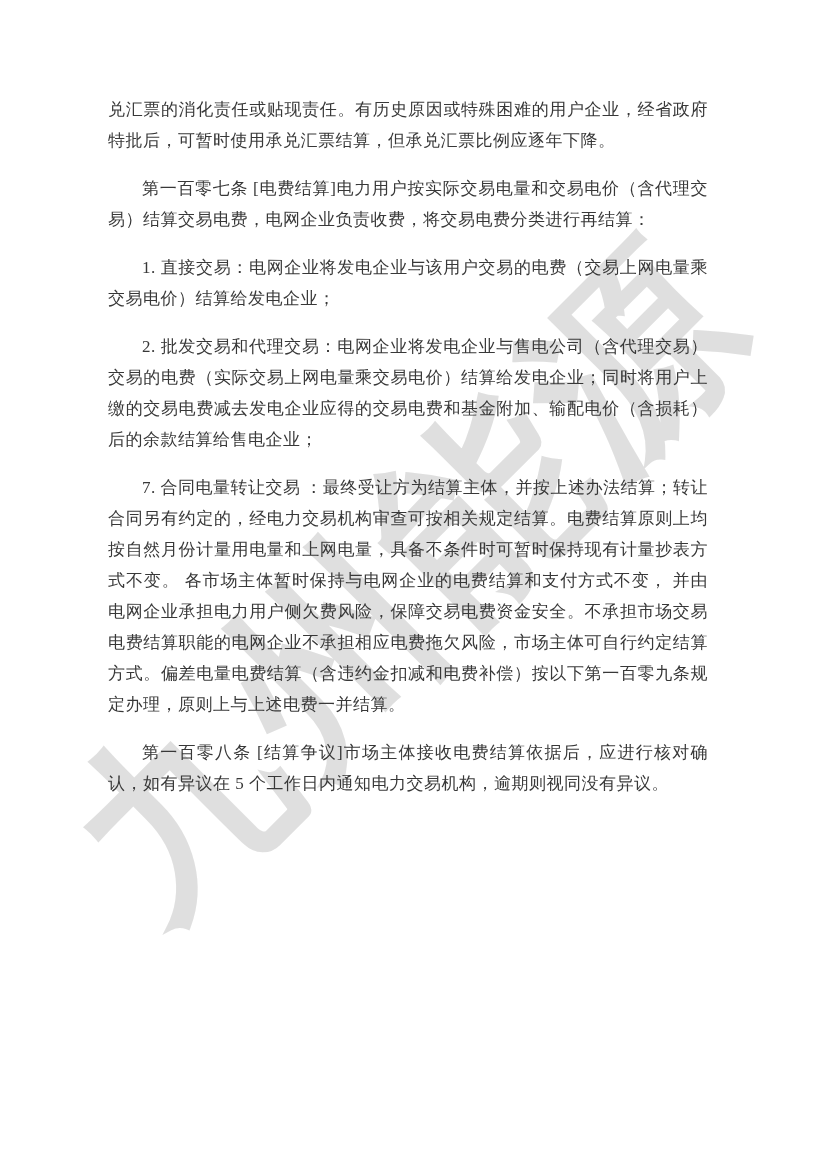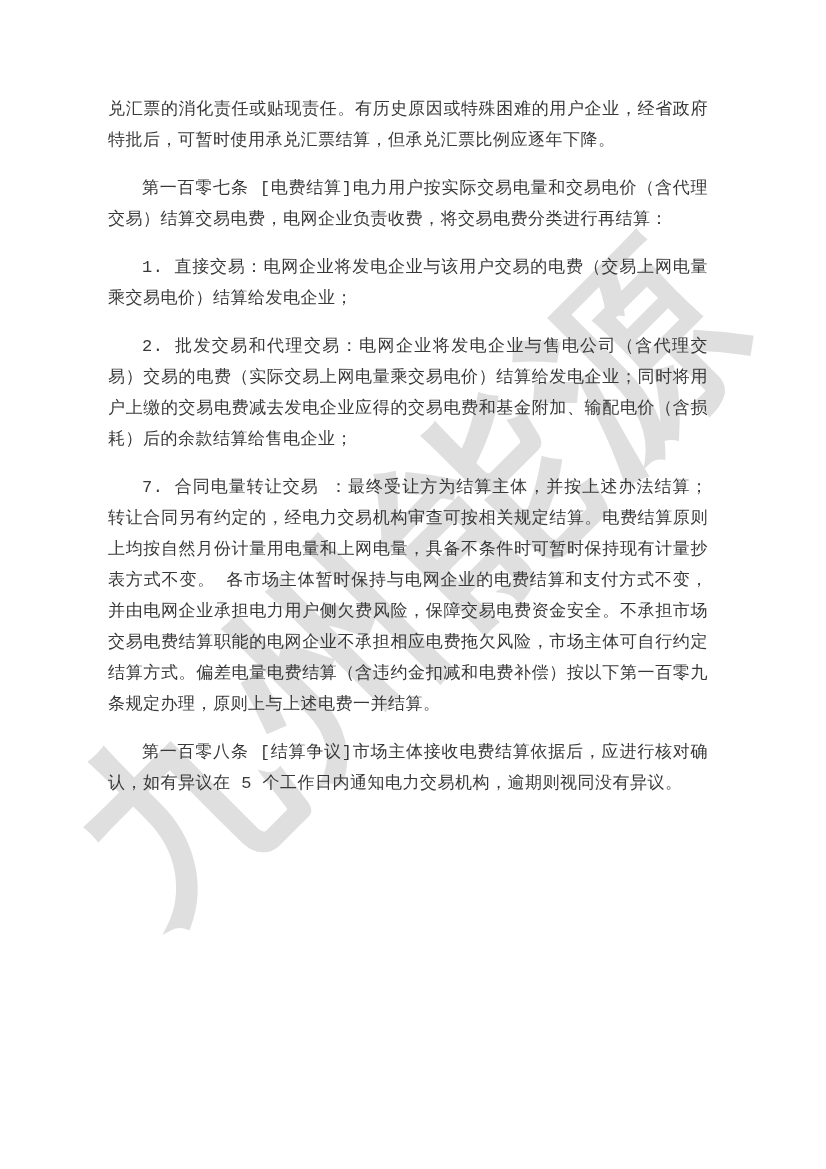--- a/index.html
+++ b/index.html
@@ -39,21 +39,20 @@
     padding: 94px 118px 0 108px;
   }
   .para {
     margin: 0 0 17px 0;
     font-size: 17px;
     line-height: 31px;
     color: #383838;
     text-align: justify;
     text-align-last: left;
     letter-spacing: 0.5px;
-    font-family: Liberation Mono, monospace;
   }
   .para.indent {
     text-indent: 2em;
   }
 </style>
 </head>
 <body>
 
 <div class="page">
   <div class="watermark">九州能源</div>

